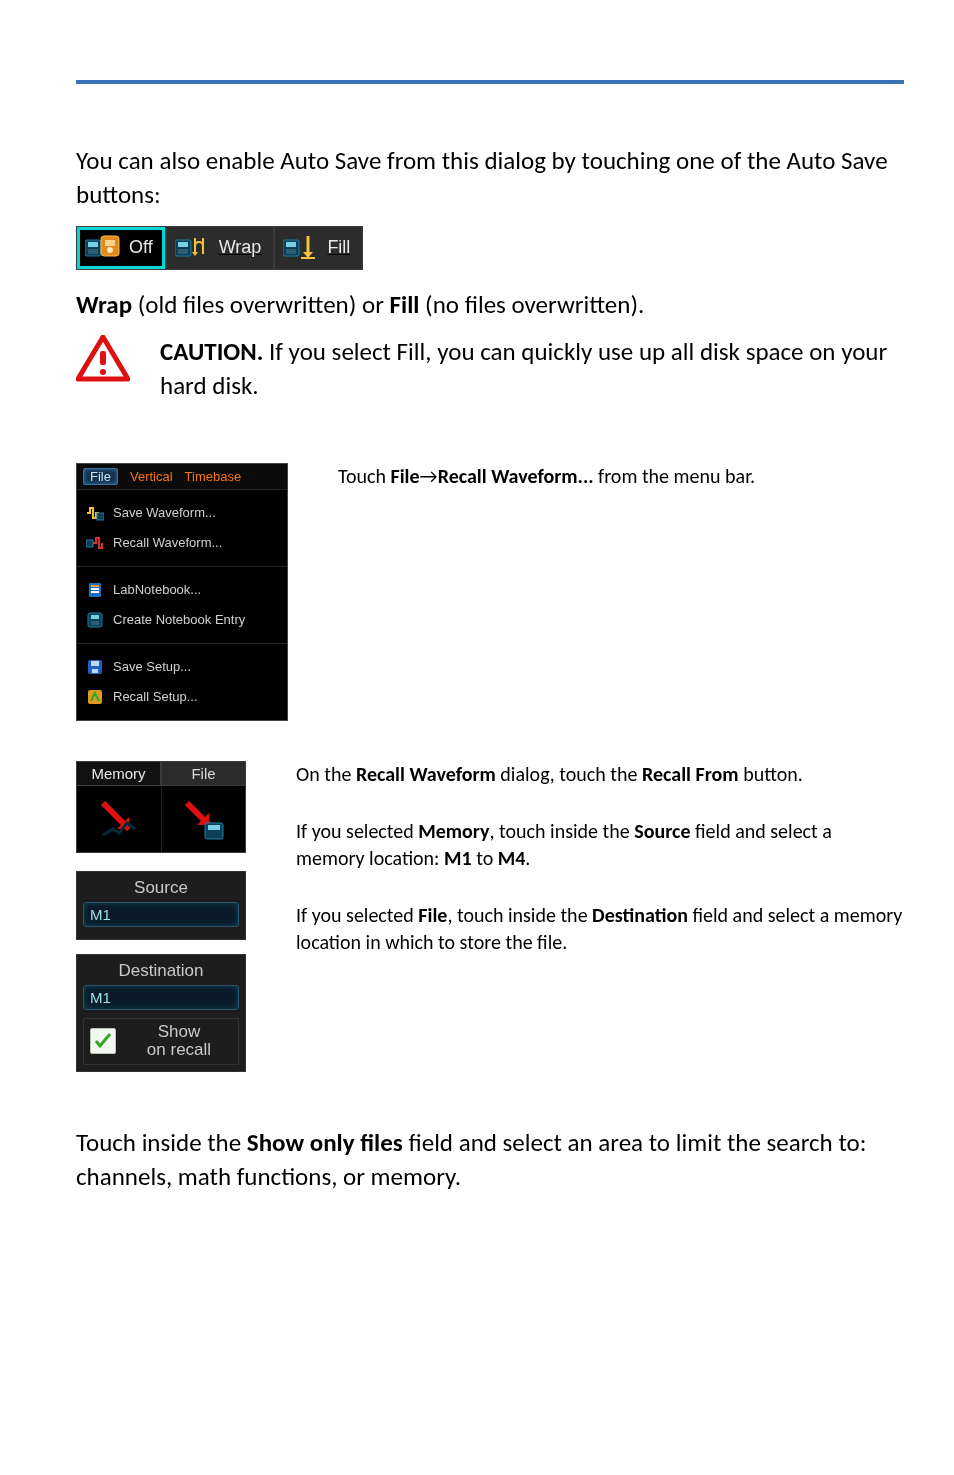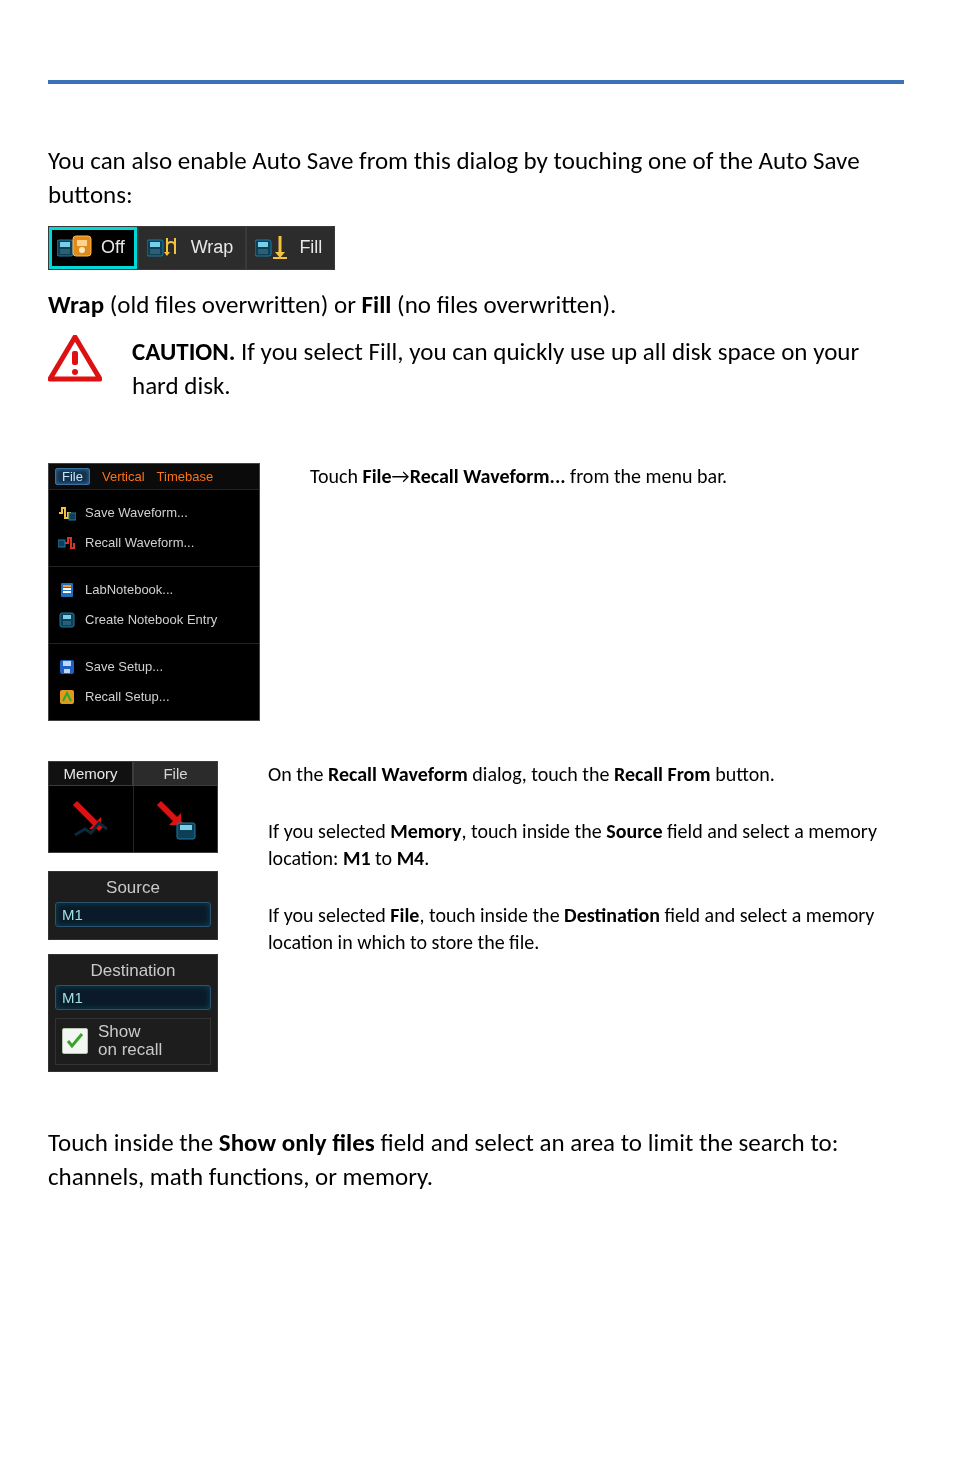--- a/index.html
+++ b/index.html
@@ -4,40 +4,41 @@
 <style>
   body {
     margin: 0;
     padding: 0;
     font-family: Calibri, Arial, sans-serif;
     background: #fff;
     color: #000;
     width: 954px;
   }
   .page {
-    padding: 50px 50px 50px 48px;
+    padding: 50px 50px 50px 76px;
   }
   .top-rule {
     height: 4px;
     background: #3b73b9;
     margin: 30px 0 60px 0;
   }
   .body-text {
     font-size: 25px;
     line-height: 1.35;
     margin: 0 0 14px 0;
   }
   .body-text b { font-weight: bold; }
 
   
   .autosave-strip {
     display: flex;
     gap: 0;
     margin: 6px 0 18px 0;
     width: 390px;
+    text-decoration: underline;
   }
   .autosave-btn {
     display: flex;
     align-items: center;
     background: #2c2c2c;
     border: 1px solid #3a3a3a;
     padding: 6px 12px 6px 6px;
     color: #e8e8e8;
     font-size: 18px;
     font-family: Arial, sans-serif;
@@ -206,21 +207,21 @@
     border-radius: 2px;
     display: flex;
     align-items: center;
     justify-content: center;
     margin-right: 10px;
   }
   .show-text {
     color: #c9c9c9;
     font-size: 17px;
     line-height: 1.1;
-    text-align: left;
+    text-align: center;
     flex: 1;
   }
 
   .arrow { display:inline-block; }
 </style>
 </head>
 <body>
 
 <div class="page">
   <div class="top-rule"></div>

